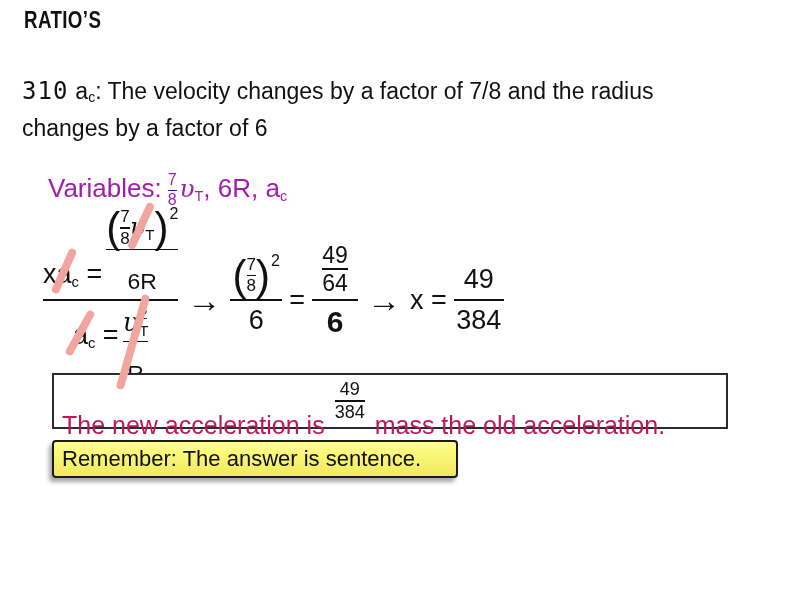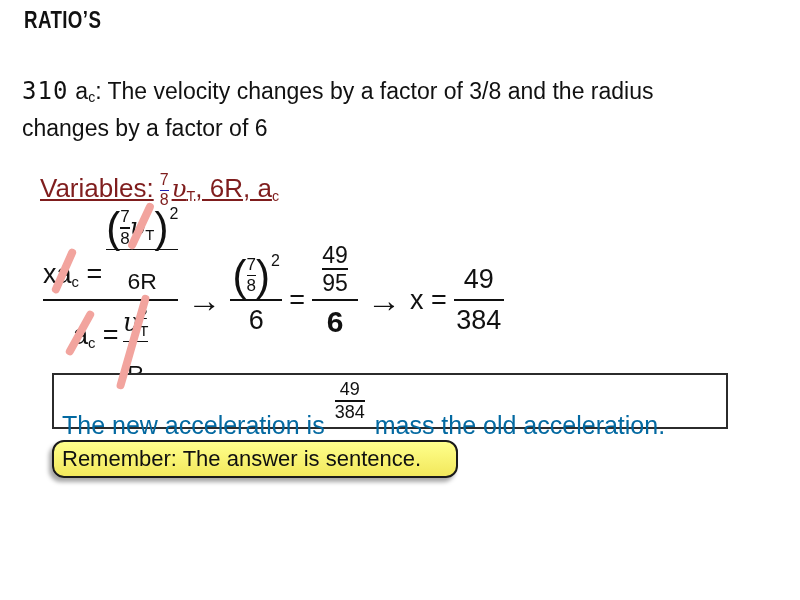--- a/index.html
+++ b/index.html
@@ -13,21 +13,21 @@
   
   .note{position:absolute;left:28px;top:36px;font-size:24px;}
 
   
   .problem{position:absolute;left:22px;top:76px;font-size:23px;line-height:31px;width:740px;}
   .pnum{font-family:"DejaVu Sans Mono",monospace;font-weight:normal;font-size:24px;letter-spacing:1px;}
   .pvar{margin-left:7px;}
   .sbsm{font-size:14px;vertical-align:-3px;}
 
   
-  .vars{position:absolute;left:40px;top:172px;font-size:26px;color:#7f1d1d;white-space:nowrap;text-decoration:underline;}
+  .vars{position:absolute;left:48px;top:172px;font-size:26px;color:#a21caf;white-space:nowrap;}
   .tfrac{display:inline-flex;flex-direction:column;align-items:center;font-size:17px;
          line-height:1.05;vertical-align:middle;}
   .tbar{height:1.5px;background:#111;align-self:stretch;margin:1px 0;}
   .bluefrac{font-size:16px;margin:0 3px 0 6px;}
   .bluefrac .tbar{background:#1e1eb4;}
   .ups{font-family:"DejaVu Serif",serif;font-style:italic;font-size:0.95em;}
   .sb{font-size:0.55em;vertical-align:-0.28em;}
 
   
   .eq{position:absolute;left:43px;top:227px;width:520px;height:146px;display:flex;
@@ -61,41 +61,41 @@
   .strike{position:absolute;width:8px;background:#f2a49e;border-radius:4px;z-index:6;}
   .s1{height:48px;left:3px;top:-12px;transform:rotate(24deg);}
   .s2{height:50px;left:7px;top:-11px;transform:rotate(25deg);}
   .s3{height:50px;left:3px;top:-12px;transform:rotate(29deg);}
   .s4{height:98px;left:10px;top:-12px;transform:rotate(16deg);}
 
   
   .ansbox{position:absolute;left:52px;top:373px;width:676px;height:56px;box-sizing:border-box;
           border:2px solid #2b2b2b;background:#fff;display:flex;align-items:center;
           padding-left:8px;font-size:25px;}
-  .ansred{color:#0369a1;margin-top:48px;}
+  .ansred{color:#be185d;margin-top:48px;}
   .ansfrac{font-size:18px;margin:0 10px;color:#111;}
 
   
   .rembox{position:absolute;left:52px;top:440px;width:406px;height:38px;box-sizing:border-box;
-          border:2px solid #1a1a1a;border-radius:12px;
+          border:2px solid #1a1a1a;border-radius:4px;
           background:linear-gradient(180deg,#ffff8c 0%,#f2e85c 100%);
           box-shadow:-3px 4px 4px rgba(0,0,0,0.35);
           display:flex;align-items:center;padding-left:8px;font-size:22px;color:#101010;}
 </style>
 </head>
 <body>
 
 <div class="canvas">
 
   <div class="title">RATIO’S</div>
 
 
   <div class="problem">
     <div>
-      <span class="pnum">310</span><span class="pvar">a</span><span class="sbsm">c</span><span>: The velocity changes by a factor of 3/8 and the radius</span>
+      <span class="pnum">310</span><span class="pvar">a</span><span class="sbsm">c</span><span>: The velocity changes by a factor of 7/8 and the radius</span>
     </div>
     <div>changes by a factor of 6</div>
   </div>
 
   <div class="vars">
     <span>Variables:</span><span class="tfrac bluefrac">
         <span>7</span>
         <span class="tbar"></span>
         <span>8</span>
       </span><span class="ups">υ</span><span class="sb">T</span><span>, 6R, a</span><span class="sb">c</span>
@@ -163,21 +163,21 @@
         </div>
     </div>
 
     <div class="eqs">=</div>
 
     <div class="vfrac">
       <div class="vnum">
         <span class="tfrac" style="font-size:23px">
             <span>49</span>
             <span class="tbar"></span>
-            <span>95</span>
+            <span>64</span>
           </span>
       </div>
       <div class="vbar w46"></div>
       <div class="vden big6">
           <span>6</span>
         </div>
     </div>
 
     <div class="arrow">→</div>
 

